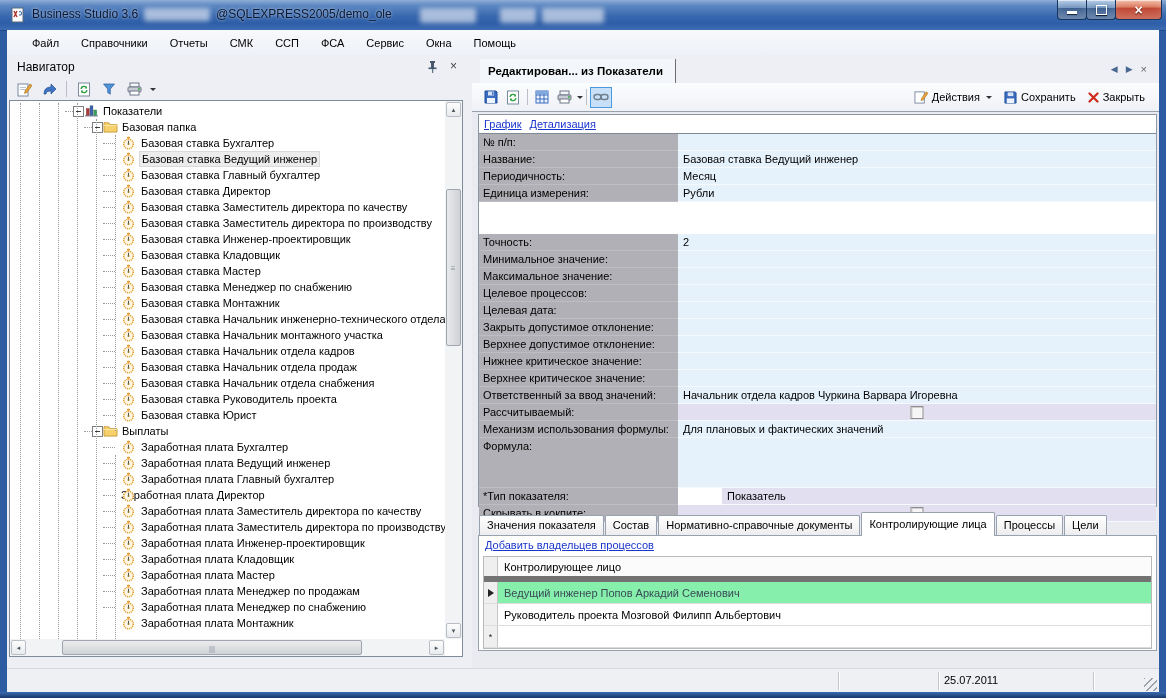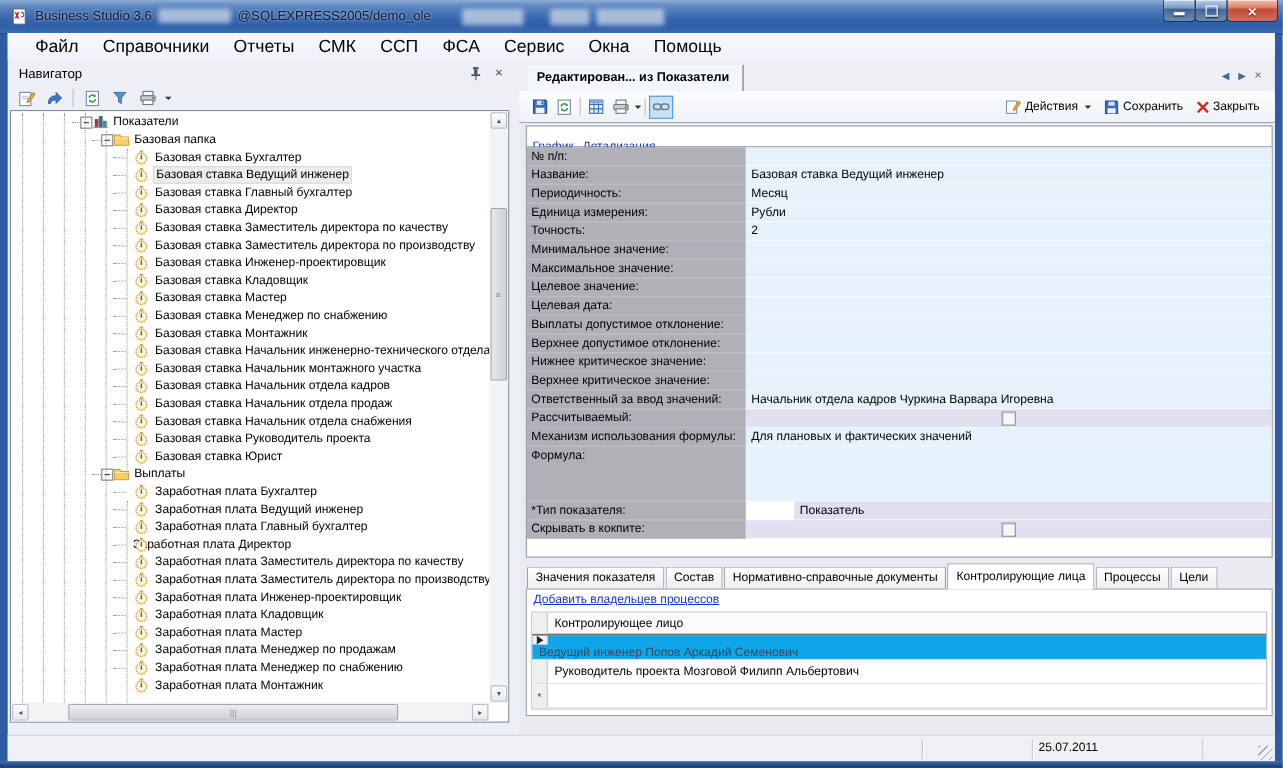--- a/index.html
+++ b/index.html
@@ -21,21 +21,21 @@
   #btn-close{background:linear-gradient(180deg,#f3c1ae 0%,#dc7f64 35%,#bf4431 45%,#c4523c 100%);}
   .glyph-min{width:10px;height:3px;background:#fff;margin-top:6px;box-shadow:0 1px 1px #123;}
   .glyph-max{width:9px;height:8px;border:1px solid #fff;box-shadow:0 1px 1px #123;background:transparent;}
   .glyph-close{color:#fff;font-weight:bold;font-size:14px;line-height:14px;text-shadow:0 1px 1px #4a0e05;}
   #client{position:absolute;left:7px;top:30px;width:1152px;height:662px;background:#edeff4;}
   #bottom-border{position:absolute;left:0;top:692px;width:1166px;height:6px;
     background:linear-gradient(180deg,#3c6bb1,#16386b);}
   
   #menubar{position:absolute;left:0;top:0;width:1152px;height:25px;background:linear-gradient(180deg,#f7f9fc,#eef1f7);
     display:flex;align-items:center;padding-left:14px;box-sizing:border-box;}
-  .menu-item{padding:3px 11px;font-size:16px;cursor:default;}
+  .menu-item{padding:3px 11px;font-size:11px;cursor:default;}
   
   #nav-header{position:absolute;left:2px;top:27px;width:456px;height:21px;}
   #nav-title{position:absolute;left:8px;top:3px;font-size:12px;}
   #nav-pin{position:absolute;right:26px;top:3px;width:12px;height:14px;}
   #nav-close{position:absolute;right:8px;top:2px;color:#444;font-size:12px;}
   #nav-toolbar{position:absolute;left:2px;top:48px;width:456px;height:22px;display:flex;align-items:center;gap:3px;padding-left:4px;box-sizing:border-box;}
   .tbtn{width:20px;height:19px;display:flex;align-items:center;justify-content:center;border:1px solid transparent;}
   .tbtn.pressed{background:#c8e0f7;border:1px solid #4a9ae0;}
   .tsep{width:1px;height:16px;background:#b9bec7;margin:0 3px;}
   .drop{width:0;height:0;border-left:3px solid transparent;border-right:3px solid transparent;border-top:3px solid #333;margin-left:2px;}
@@ -65,21 +65,21 @@
   #doc-nav .x{color:#666;font-size:11px;}
   #ed-toolbar{position:absolute;left:465px;top:53px;width:687px;height:29px;
     background:linear-gradient(180deg,#fcfdfe,#eef1f6);border-bottom:1px solid #98a0aa;box-sizing:border-box;
     display:flex;align-items:center;padding:0 8px;}
   #ed-toolbar .spacer{flex:1;}
   .txtbtn{display:flex;align-items:center;gap:4px;padding:2px 6px;font-size:11px;}
   #ed-content{position:absolute;left:465px;top:82px;width:687px;height:556px;background:#e9ebf0;}
   
   #form-box{position:absolute;left:6px;top:2px;width:679px;height:393px;background:#fff;
     border:1px solid #8d97a3;box-sizing:border-box;}
-  #form-links{height:36px;display:flex;align-items:center;gap:8px;padding-left:5px;}
+  #form-links{height:18px;display:flex;align-items:center;gap:8px;padding-left:5px;}
   a.link{color:#1a35cc;text-decoration:underline;cursor:pointer;}
   #form-grid{position:absolute;left:0;top:18px;right:0;border-top:1px solid #7f8a96;}
   .form-row{display:flex;}
   .form-label{width:199px;background:#b1b0b6;border-bottom:1px solid #bebdc4;box-sizing:border-box;
     padding:2px 2px 0 4px;overflow:hidden;white-space:nowrap;}
   .form-value{flex:1;background:#e6f2fb;border-bottom:1px solid #f4fafd;box-sizing:border-box;
     padding:2px 2px 0 5px;overflow:hidden;white-space:nowrap;position:relative;}
   .form-row.tint .form-value{background:#e1dff0;}
   .checkbox{position:absolute;left:50%;top:2px;transform:translateX(-50%);width:13px;height:13px;background:#f6f6f6;
     border:1px solid #8e8e8e;box-shadow:inset 1px 1px 0 #cfcfcf;box-sizing:border-box;}
@@ -88,22 +88,22 @@
   .sub-tab{height:19px;line-height:19px;padding:0 7px;background:linear-gradient(180deg,#ffffff,#ededef);
     border:1px solid #98a2ae;border-bottom:none;border-radius:2px 2px 0 0;margin-right:1px;white-space:nowrap;}
   .sub-tab.active{height:23px;line-height:22px;background:#fff;position:relative;z-index:3;margin-bottom:-1px;}
   #tab-panel{position:absolute;left:6px;top:423px;width:679px;height:116px;background:#fff;
     border:1px solid #98a2ae;box-sizing:border-box;z-index:2;}
   #add-link-row{height:18px;display:flex;align-items:center;padding-left:6px;}
   #ctable{position:absolute;left:4px;top:20px;right:4px;border:1px solid #b9b9b9;}
   .crow{display:flex;height:21px;border-bottom:1px solid #dcdcdc;background:#fff;}
   .crow .ind{width:13px;background:#efefef;border-right:1px solid #c6c6c6;display:flex;align-items:center;justify-content:center;font-size:9px;color:#222;}
   .crow .cell{flex:1;display:flex;align-items:center;padding-left:6px;white-space:nowrap;overflow:hidden;}
-  .crow.header{height:19px;background:#fbfbfb;border-bottom:2px solid #737373;}
-  .crow.selected{background:#0ea5e9;flex-direction:column;}
+  .crow.header{height:19px;background:#fbfbfb;border-bottom:6px solid #737373;}
+  .crow.selected{background:#86efac;}
   .crow.selected .cell{color:#3a4a57;}
   .tri{width:0;height:0;border-top:4px solid transparent;border-bottom:4px solid transparent;border-left:6px solid #222;}
   
   #statusbar{position:absolute;left:0;top:638px;width:1152px;height:24px;background:#eef0f3;border-top:1px solid #d4d7dc;}
   .st-sep{position:absolute;top:3px;width:1px;height:18px;background:#c3c7cd;box-shadow:1px 0 0 #fff;}
   #st-date{position:absolute;left:937px;top:5px;}
   #st-grip{position:absolute;right:2px;bottom:2px;width:13px;height:13px;
     background:repeating-linear-gradient(-45deg,transparent 0 2px,#9aa0a8 2px 3px,transparent 3px 5px);}
   svg{display:block;}
 </style>
@@ -720,42 +720,42 @@
               <div class="form-value">Базовая ставка Ведущий инженер</div>
             </div>
             <div class="form-row" style="height: 17px;">
               <div class="form-label">Периодичность:</div>
               <div class="form-value">Месяц</div>
             </div>
             <div class="form-row" style="height: 17px;">
               <div class="form-label">Единица измерения:</div>
               <div class="form-value">Рубли</div>
             </div>
-            <div class="form-row" style="height: 17px;">
+            <div class="form-row" style="height: 17px; margin-top: 32px;">
               <div class="form-label">Точность:</div>
               <div class="form-value">2</div>
             </div>
             <div class="form-row" style="height: 17px;">
               <div class="form-label">Минимальное значение:</div>
               <div class="form-value"></div>
             </div>
             <div class="form-row" style="height: 17px;">
               <div class="form-label">Максимальное значение:</div>
               <div class="form-value"></div>
             </div>
             <div class="form-row" style="height: 17px;">
-              <div class="form-label">Целевое значение:</div>
+              <div class="form-label">Целевое процессов:</div>
               <div class="form-value"></div>
             </div>
             <div class="form-row" style="height: 17px;">
               <div class="form-label">Целевая дата:</div>
               <div class="form-value"></div>
             </div>
             <div class="form-row" style="height: 17px;">
-              <div class="form-label">Выплаты допустимое отклонение:</div>
+              <div class="form-label">Закрыть допустимое отклонение:</div>
               <div class="form-value"></div>
             </div>
             <div class="form-row" style="height: 17px;">
               <div class="form-label">Верхнее допустимое отклонение:</div>
               <div class="form-value"></div>
             </div>
             <div class="form-row" style="height: 17px;">
               <div class="form-label">Нижнее критическое значение:</div>
               <div class="form-value"></div>
             </div>

